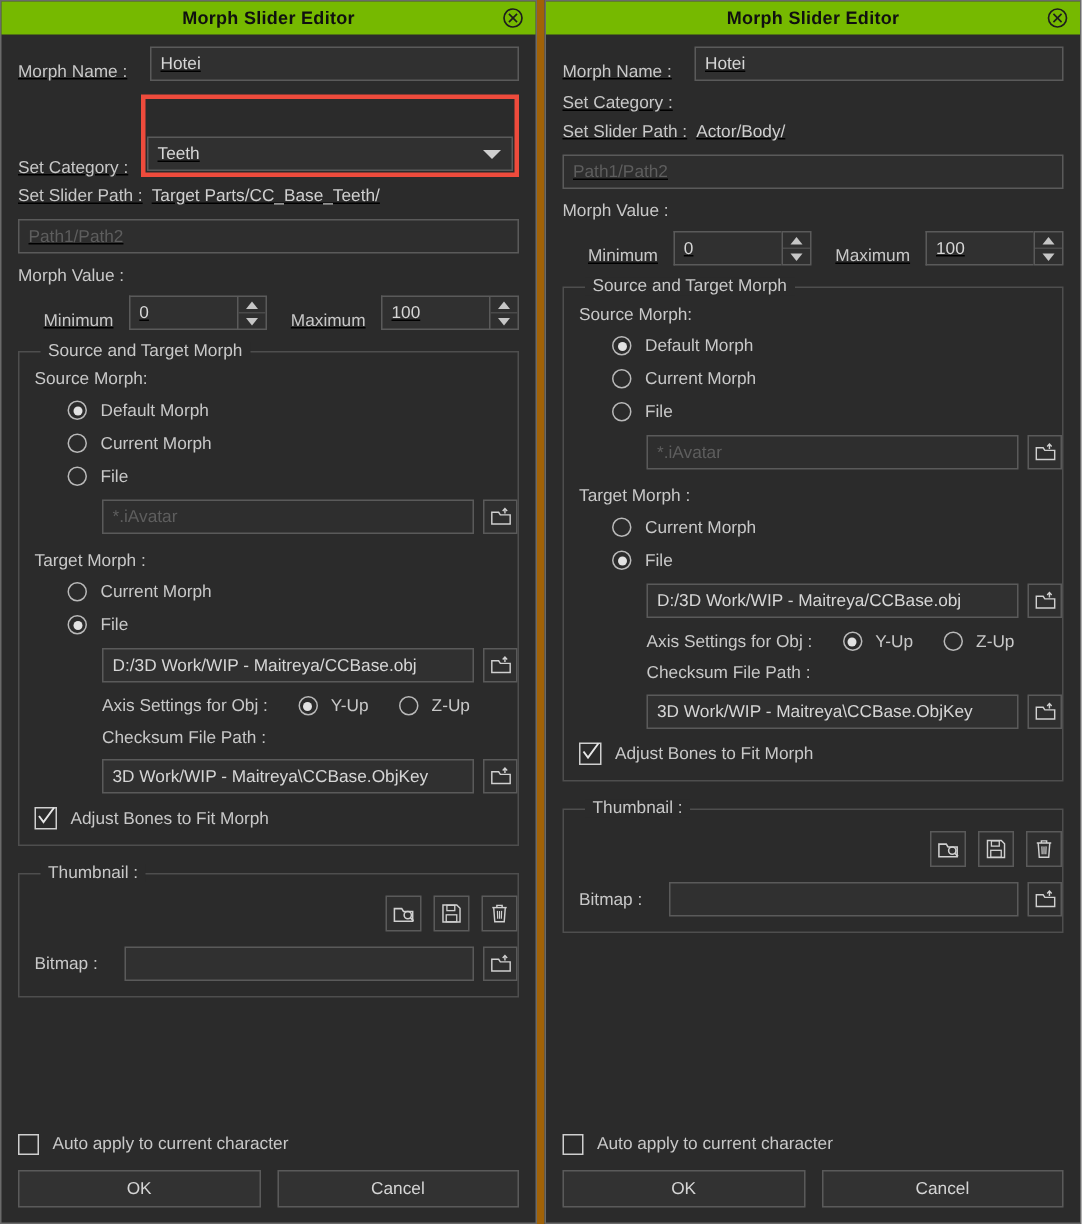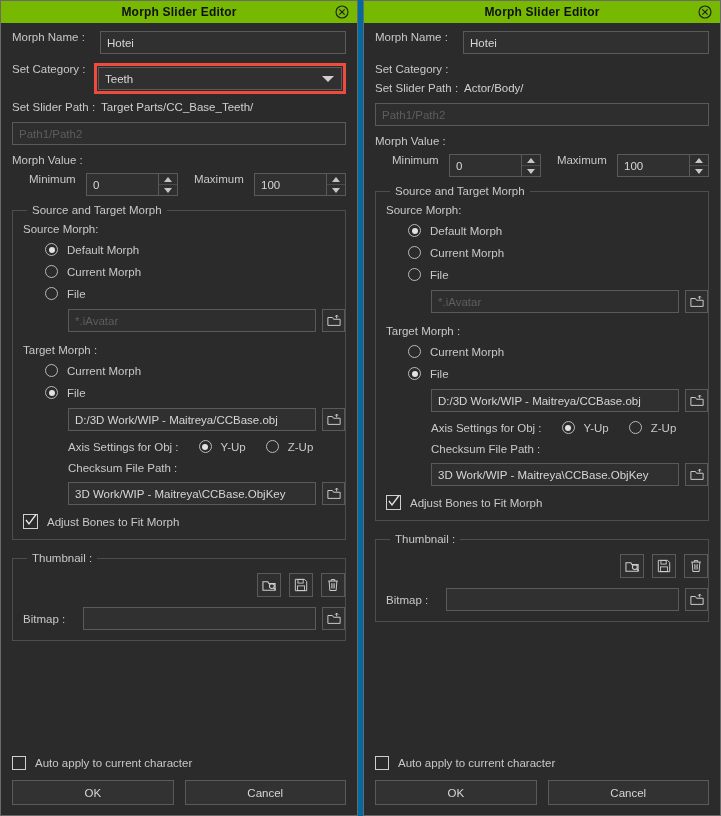--- a/index.html
+++ b/index.html
@@ -1,18 +1,18 @@
 <!DOCTYPE html>
 <html><head>
 <meta charset="utf-8">
 <style>
   html,body{margin:0;padding:0;background:#ffffff;}
   body{width:721px;height:816px;font-family:"Liberation Sans",sans-serif;}
 
-  .stage{position:relative;width:697px;height:816px;background:#0369a1;display:flex;gap:5px;}
+  .stage{position:relative;width:697px;height:816px;background:#a16207;display:flex;gap:5px;}
 
   .panel{
     width:358px;height:816px;background:#2b2b2b;
     border:1px solid #6a6a6a;box-sizing:border-box;
     display:flex;flex-direction:column;
   }
 
   
   .titlebar{
     height:22px;background:#76b900;position:relative;
@@ -22,38 +22,39 @@
     font-size:12px;font-weight:bold;color:#101010;letter-spacing:.2px;
   }
   .close-btn{
     position:absolute;right:8px;top:50%;transform:translateY(-50%);
     width:14px;height:14px;cursor:pointer;
   }
 
   
   .body{flex:1;padding:8px 11px 6px 11px;box-sizing:border-box;position:relative;}
 
-  .row{display:flex;align-items:flex-start;margin-bottom:9px;}
+  .row{display:flex;align-items:flex-end;margin-bottom:9px;text-decoration:underline;}
   .lbl{font-size:11.5px;color:#c8c8c8;white-space:nowrap;}
 
   .field{
     flex:1;height:23px;background:#303030;border:1px solid #5a5a5a;
     box-sizing:border-box;display:flex;align-items:center;
     padding:0 6px;font-size:11.5px;color:#d6d6d6;overflow:hidden;white-space:nowrap;
   }
   .field.placeholder{color:#5e5e5e;background:#2e2e2e;}
 
   
   .combo-wrap{
     flex:1;position:relative;border:3px solid #ee4b3c;padding:1px;box-sizing:border-box;
   }
   .combo{
     height:23px;background:#303030;border:1px solid #5a5a5a;box-sizing:border-box;
     display:flex;align-items:center;padding:0 6px;font-size:11.5px;color:#d6d6d6;
     position:relative;
+    margin-top:24px;
   }
   .combo .caret{
     position:absolute;right:7px;top:50%;transform:translateY(-50%);
     width:0;height:0;border-left:6px solid transparent;border-right:6px solid transparent;
     border-top:6px solid #cfcfcf;
   }
 
   .static-val{font-size:11.5px;color:#d0d0d0;margin-left:6px;}
 
   .section-label{font-size:11.5px;color:#c8c8c8;margin:2px 0 7px 0;}

